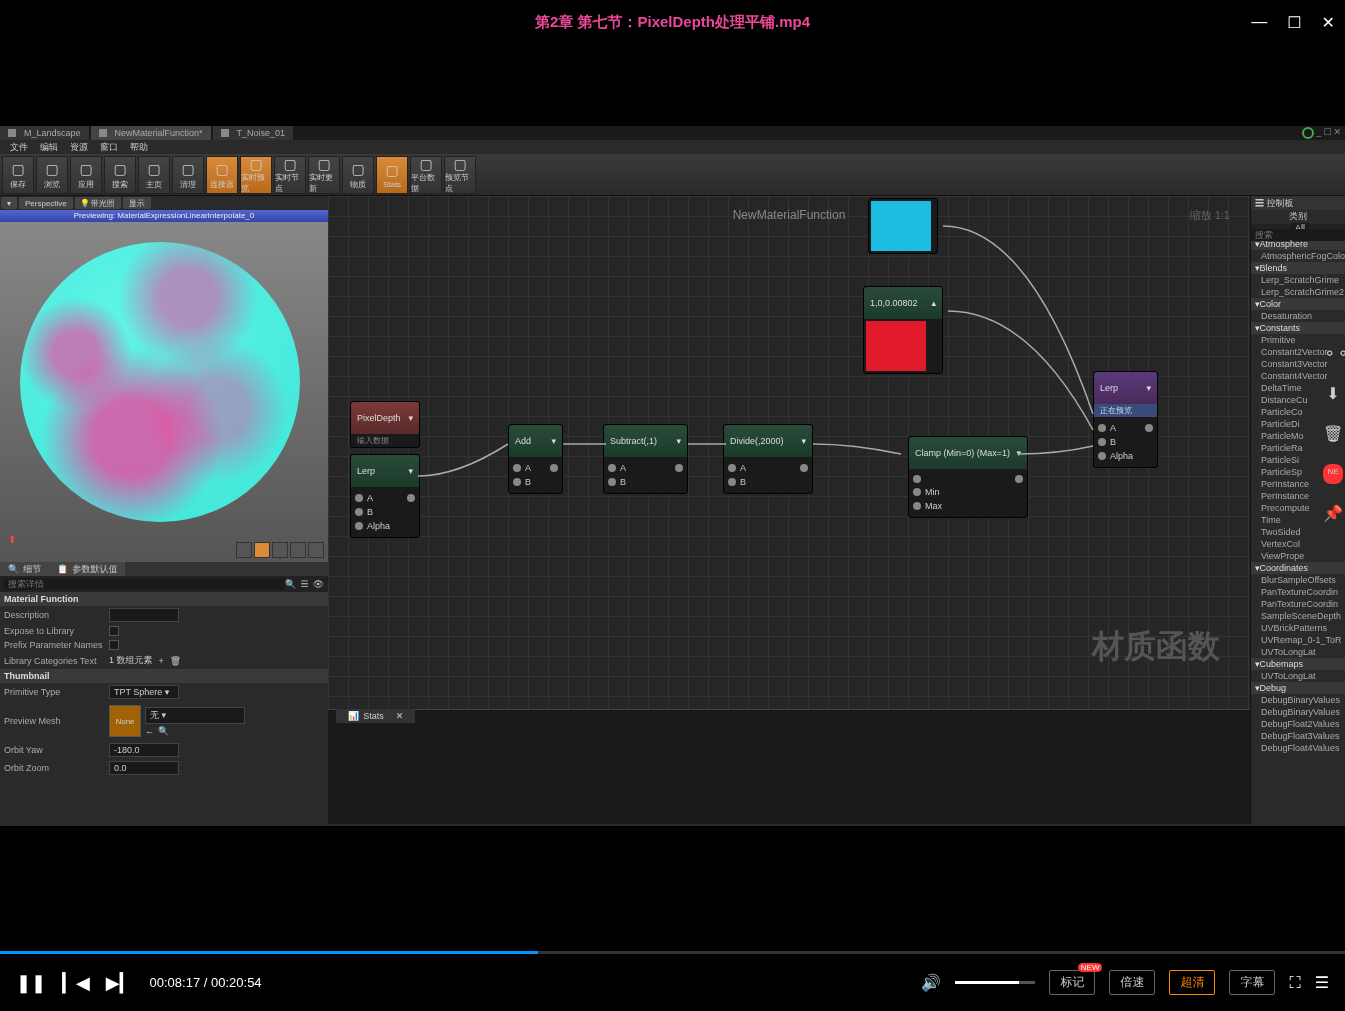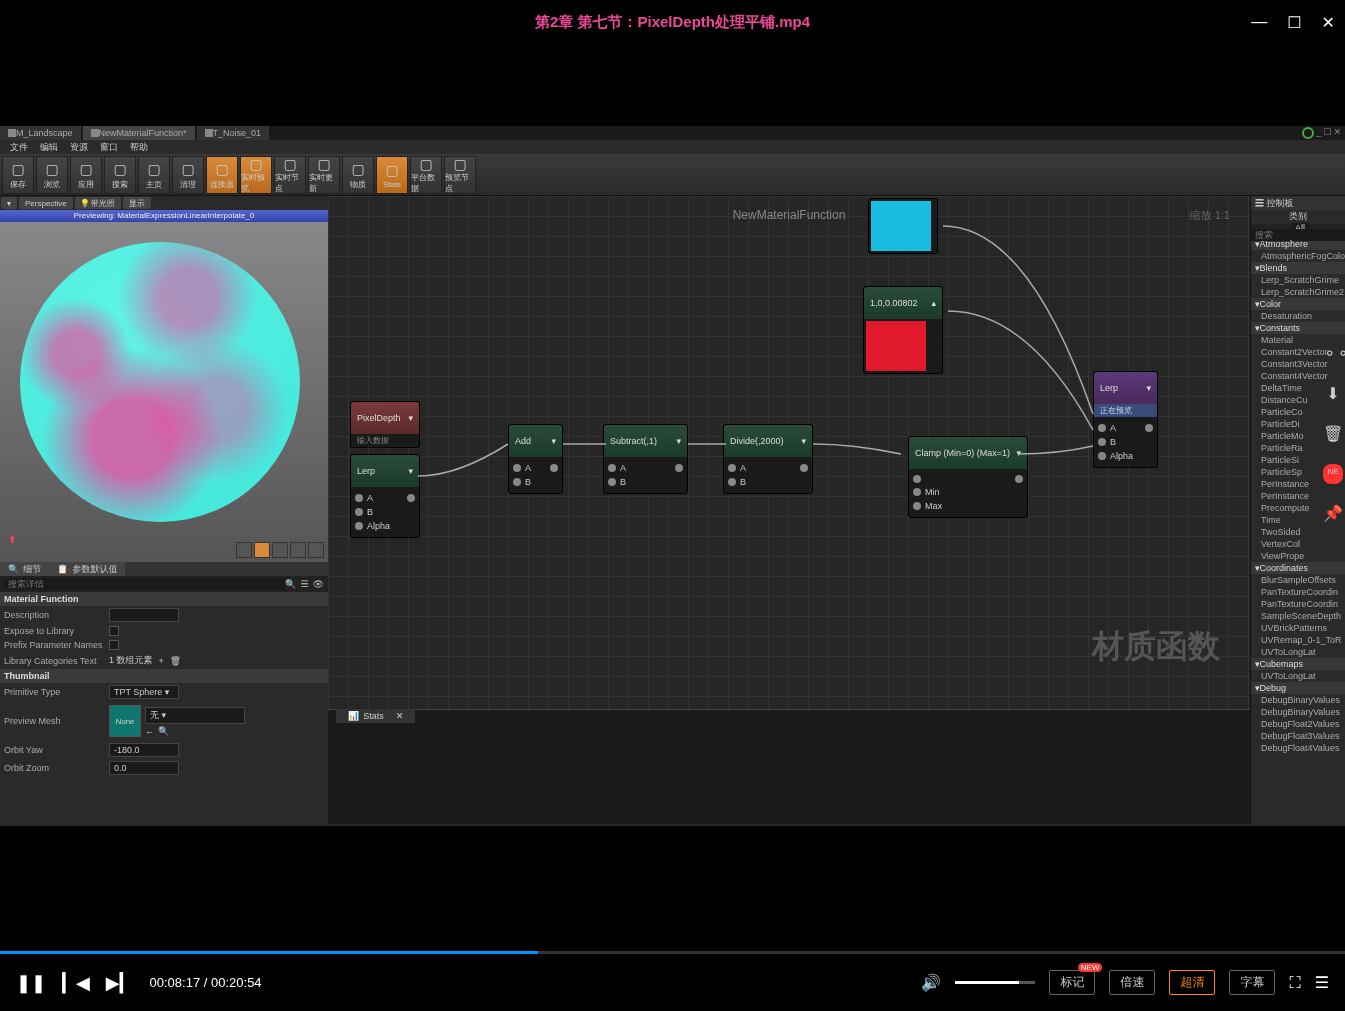--- a/index.html
+++ b/index.html
@@ -12,21 +12,21 @@
 .window-controls span { color: #fff; font-size: 16px; cursor: pointer; }
 
 
 .video-content { position: absolute; top: 44px; left: 0; right: 0; bottom: 60px; background: #000; }
 
 
 .ue-editor { position: absolute; top: 82px; left: 0; right: 0; height: 700px; background: #2a2a2a; }
 
 
 .ue-tabs { height: 14px; background: #1a1a1a; display: flex; align-items: center; font-size: 9px; }
-.ue-tab { padding: 0 8px; background: #333; margin-right: 2px; color: #aaa; display: flex; align-items: center; gap: 0; height: 14px; }
+.ue-tab { padding: 0 8px; background: #333; margin-right: 2px; color: #aaa; display: flex; align-items: center; gap: 8px; height: 14px; }
 .ue-tab.active { background: #444; }
 .ue-tab-icon { width: 8px; height: 8px; background: #888; }
 .ue-window-right { margin-left: auto; display: flex; gap: 2px; padding-right: 4px; }
 .ue-circle { width: 12px; height: 12px; border: 2px solid #4a4; border-radius: 50%; }
 
 
 .ue-menu { height: 14px; background: #2a2a2a; display: flex; align-items: center; font-size: 9px; padding-left: 4px; }
 .ue-menu span { padding: 0 6px; color: #ccc; }
 
 
@@ -284,21 +284,21 @@
           <div class="section-header">Thumbnail</div>
           <div class="prop-row">
               <div class="prop-label">Primitive Type</div>
               <div class="prop-value">
                 <div class="prop-dropdown"><span>TPT Sphere</span> ▾</div>
               </div>
             </div>
           <div class="prop-row" style="height:40px">
               <div class="prop-label">Preview Mesh</div>
               <div class="prop-value" style="display:flex;gap:4px;align-items:center">
-                <div style="width:32px;height:32px;background:#0f766e;border:1px solid #555;font-size:8px;display:flex;align-items:center;justify-content:center">None</div>
+                <div style="width:32px;height:32px;background:#a16207;border:1px solid #555;font-size:8px;display:flex;align-items:center;justify-content:center">None</div>
                 <div style="display:flex;flex-direction:column;gap:2px">
                   <div class="prop-dropdown" style="width:100px"><span>无</span> ▾</div>
                   <div style="display:flex;gap:4px">
                     <span>←</span>
                     <span>🔍</span>
                   </div>
                 </div>
               </div>
             </div>
           <div class="prop-row">
@@ -484,21 +484,21 @@
         </div>
         <div class="palette-list" id="palette-list">
             <div class="palette-cat">▾Atmosphere</div>
             <div class="palette-item">AtmosphericFogColor</div>
             <div class="palette-cat">▾Blends</div>
             <div class="palette-item">Lerp_ScratchGrime</div>
             <div class="palette-item">Lerp_ScratchGrime2</div>
             <div class="palette-cat">▾Color</div>
             <div class="palette-item">Desaturation</div>
             <div class="palette-cat">▾Constants</div>
-            <div class="palette-item">Material</div>
+            <div class="palette-item">Primitive</div>
             <div class="palette-item">Constant2Vector</div>
             <div class="palette-item">Constant3Vector</div>
             <div class="palette-item">Constant4Vector</div>
             <div class="palette-item">DeltaTime</div>
             <div class="palette-item">DistanceCu</div>
             <div class="palette-item">ParticleCo</div>
             <div class="palette-item">ParticleDi</div>
             <div class="palette-item">ParticleMo</div>
             <div class="palette-item">ParticleRa</div>
             <div class="palette-item">ParticleSi</div>

